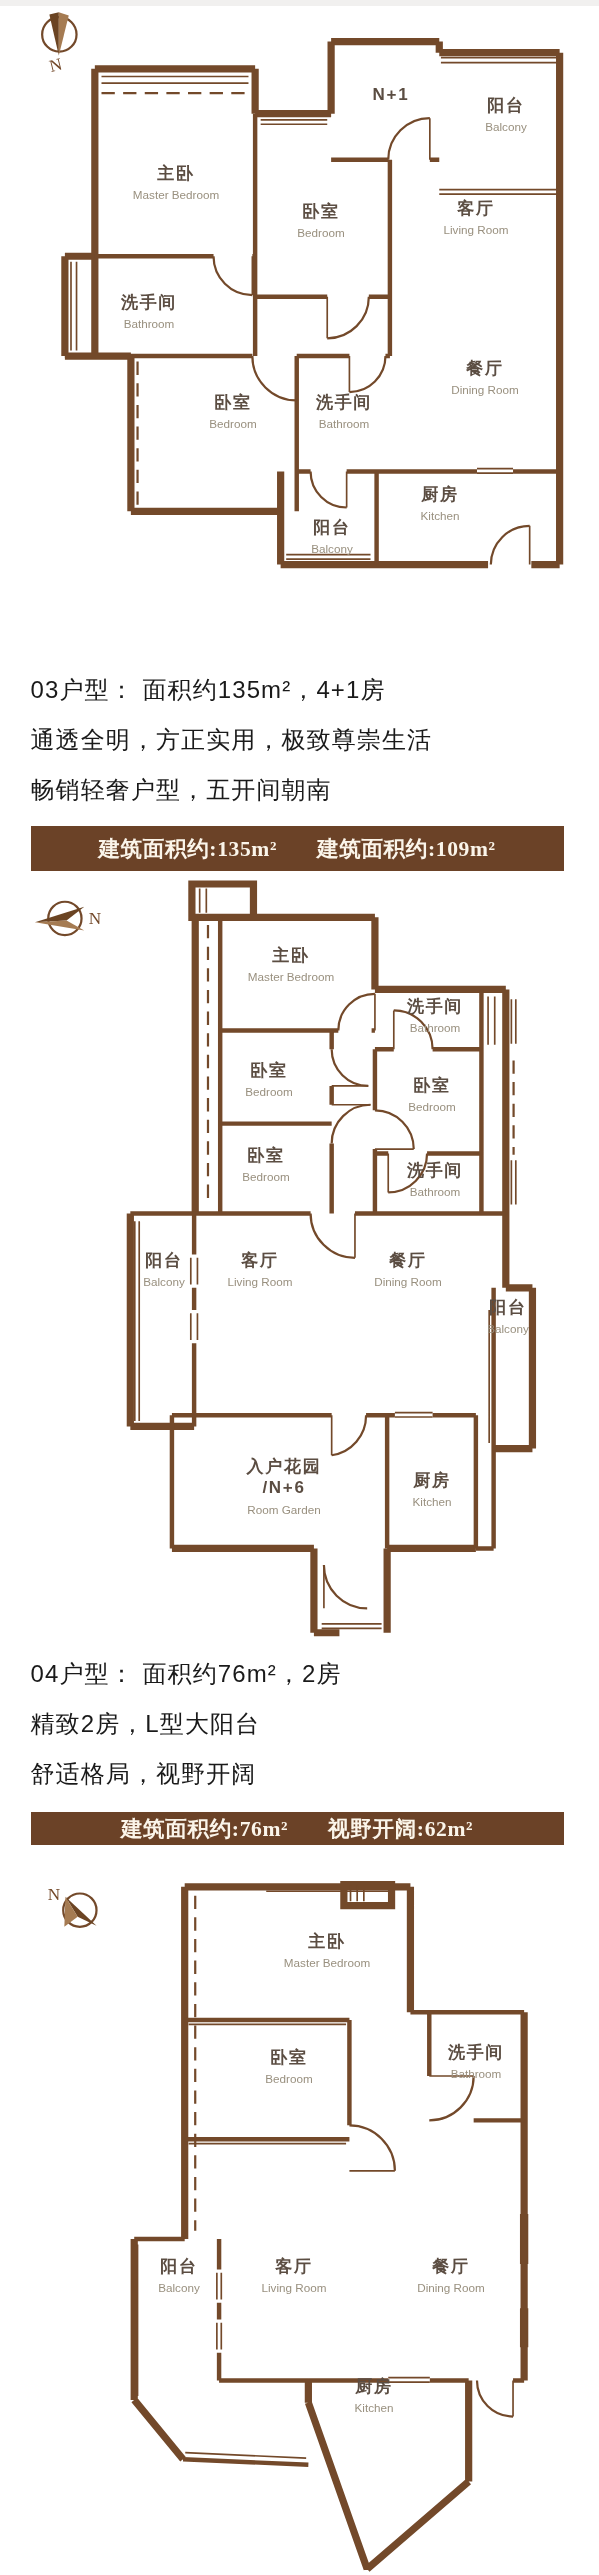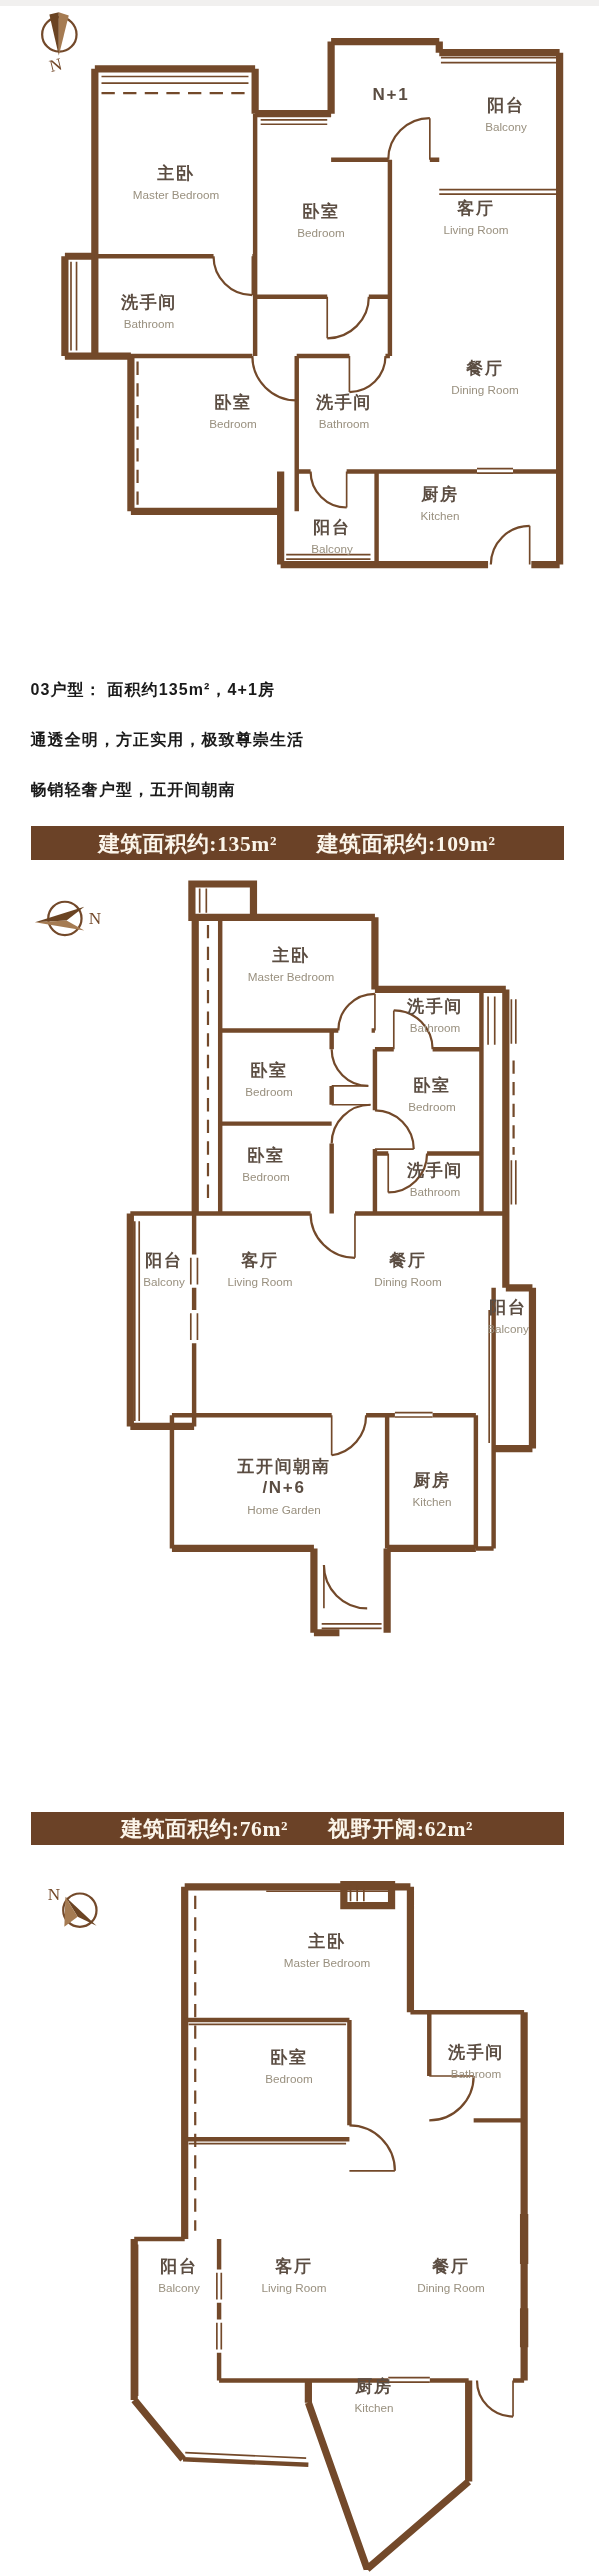--- a/index.html
+++ b/index.html
@@ -17,22 +17,22 @@
   .w13{stroke-width:13px;}
   .w8{stroke-width:8px;}
   .w4{stroke-width:4px;}
   .w3{stroke-width:3px;}
   .dash{stroke-width:4px;stroke-dasharray:24 15;}
   .labels{position:absolute;left:0;top:0;width:100%;height:100%;}
   .room-label{position:absolute;transform:translate(-50%,-50%);text-align:center;white-space:nowrap;}
   .room-label .cn{font-size:17px;letter-spacing:1.7px;color:var(--cn);font-weight:600;line-height:1.25;}
   .room-label .en{font-size:11.7px;letter-spacing:0px;color:var(--en);font-weight:400;line-height:1.2;margin-top:4px;}
   .desc{position:absolute;left:30.5px;width:549px;}
-  .desc p{margin:0;height:50px;line-height:50px;font-size:16px;letter-spacing:1.1px;
-          color:var(--desc);font-weight:700;}
+  .desc p{margin:0;height:50px;line-height:50px;font-size:24px;letter-spacing:1.1px;
+          color:var(--desc);font-weight:400;}
   .banner{position:absolute;left:30.5px;width:533px;display:flex;justify-content:center;
           align-items:center;gap:40px;background:var(--banner);
           font-family:"Liberation Serif","DejaVu Serif",serif;}
   .banner span{color:var(--banner-text);font-size:21.6px;letter-spacing:0.6px;font-weight:600;}
   .compass-n{font-family:"Liberation Serif","DejaVu Serif",serif;font-size:31px;fill:var(--wall);}
 </style>
 </head>
 <body>
 
 <div id="page">
@@ -125,21 +125,21 @@
           <div class="en">Kitchen</div>
         </div>
       </div>
   </section>
 
   <section class="desc" style="top:665px;">
     <p>03户型： 面积约135m²，4+1房</p>
     <p>通透全明，方正实用，极致尊崇生活</p>
     <p>畅销轻奢户型，五开间朝南</p>
   </section>
-  <div class="banner" style="top:826px;height:34px;">
+  <div class="banner" style="top:826px;height:45px;">
     <span>建筑面积约:135m²</span>
     <span>建筑面积约:109m²</span>
   </div>
 
   <section class="plan" style="top:866px;height:777px;">
     <svg width="599" height="777" viewBox="0 0 1080 1400">
       <g>
         <circle cx="117" cy="94" r="30" class="stroke w4"></circle>
         <polygon points="63,101 152,73 120,98" fill="#6b4423"></polygon>
         <polygon points="63,101 120,98 152,116" fill="#a57b52"></polygon>
@@ -225,31 +225,36 @@
         </div>
         <div class="room-label" style="left: 408px; top: 404px;">
           <div class="cn">餐厅</div>
           <div class="en">Dining Room</div>
         </div>
         <div class="room-label" style="left: 508px; top: 451px;">
           <div class="cn">阳台</div>
           <div class="en">Balcony</div>
         </div>
         <div class="room-label" style="left: 284px; top: 620px;">
-          <div class="cn">五开间朝南</div>
+          <div class="cn">入户花园</div>
           <div class="cn">/N+6</div>
-          <div class="en">Home Garden</div>
+          <div class="en">Room Garden</div>
         </div>
         <div class="room-label" style="left: 432px; top: 624px;">
           <div class="cn">厨房</div>
           <div class="en">Kitchen</div>
         </div>
       </div>
   </section>
 
+  <section class="desc" style="top:1649px;">
+    <p>04户型： 面积约76m²，2房</p>
+    <p>精致2房，L型大阳台</p>
+    <p>舒适格局，视野开阔</p>
+  </section>
   <div class="banner" style="top:1812px;height:33px;">
     <span>建筑面积约:76m²</span>
     <span>视野开阔:62m²</span>
   </div>
 
   <section class="plan" style="top:1881px;height:695px;">
     <svg width="599" height="695" viewBox="0 0 1080 1252">
       <g>
         <circle cx="144" cy="52" r="30" class="stroke w4"></circle>
         <polygon points="118,28 174,80 140,64" fill="#6b4423"></polygon>

